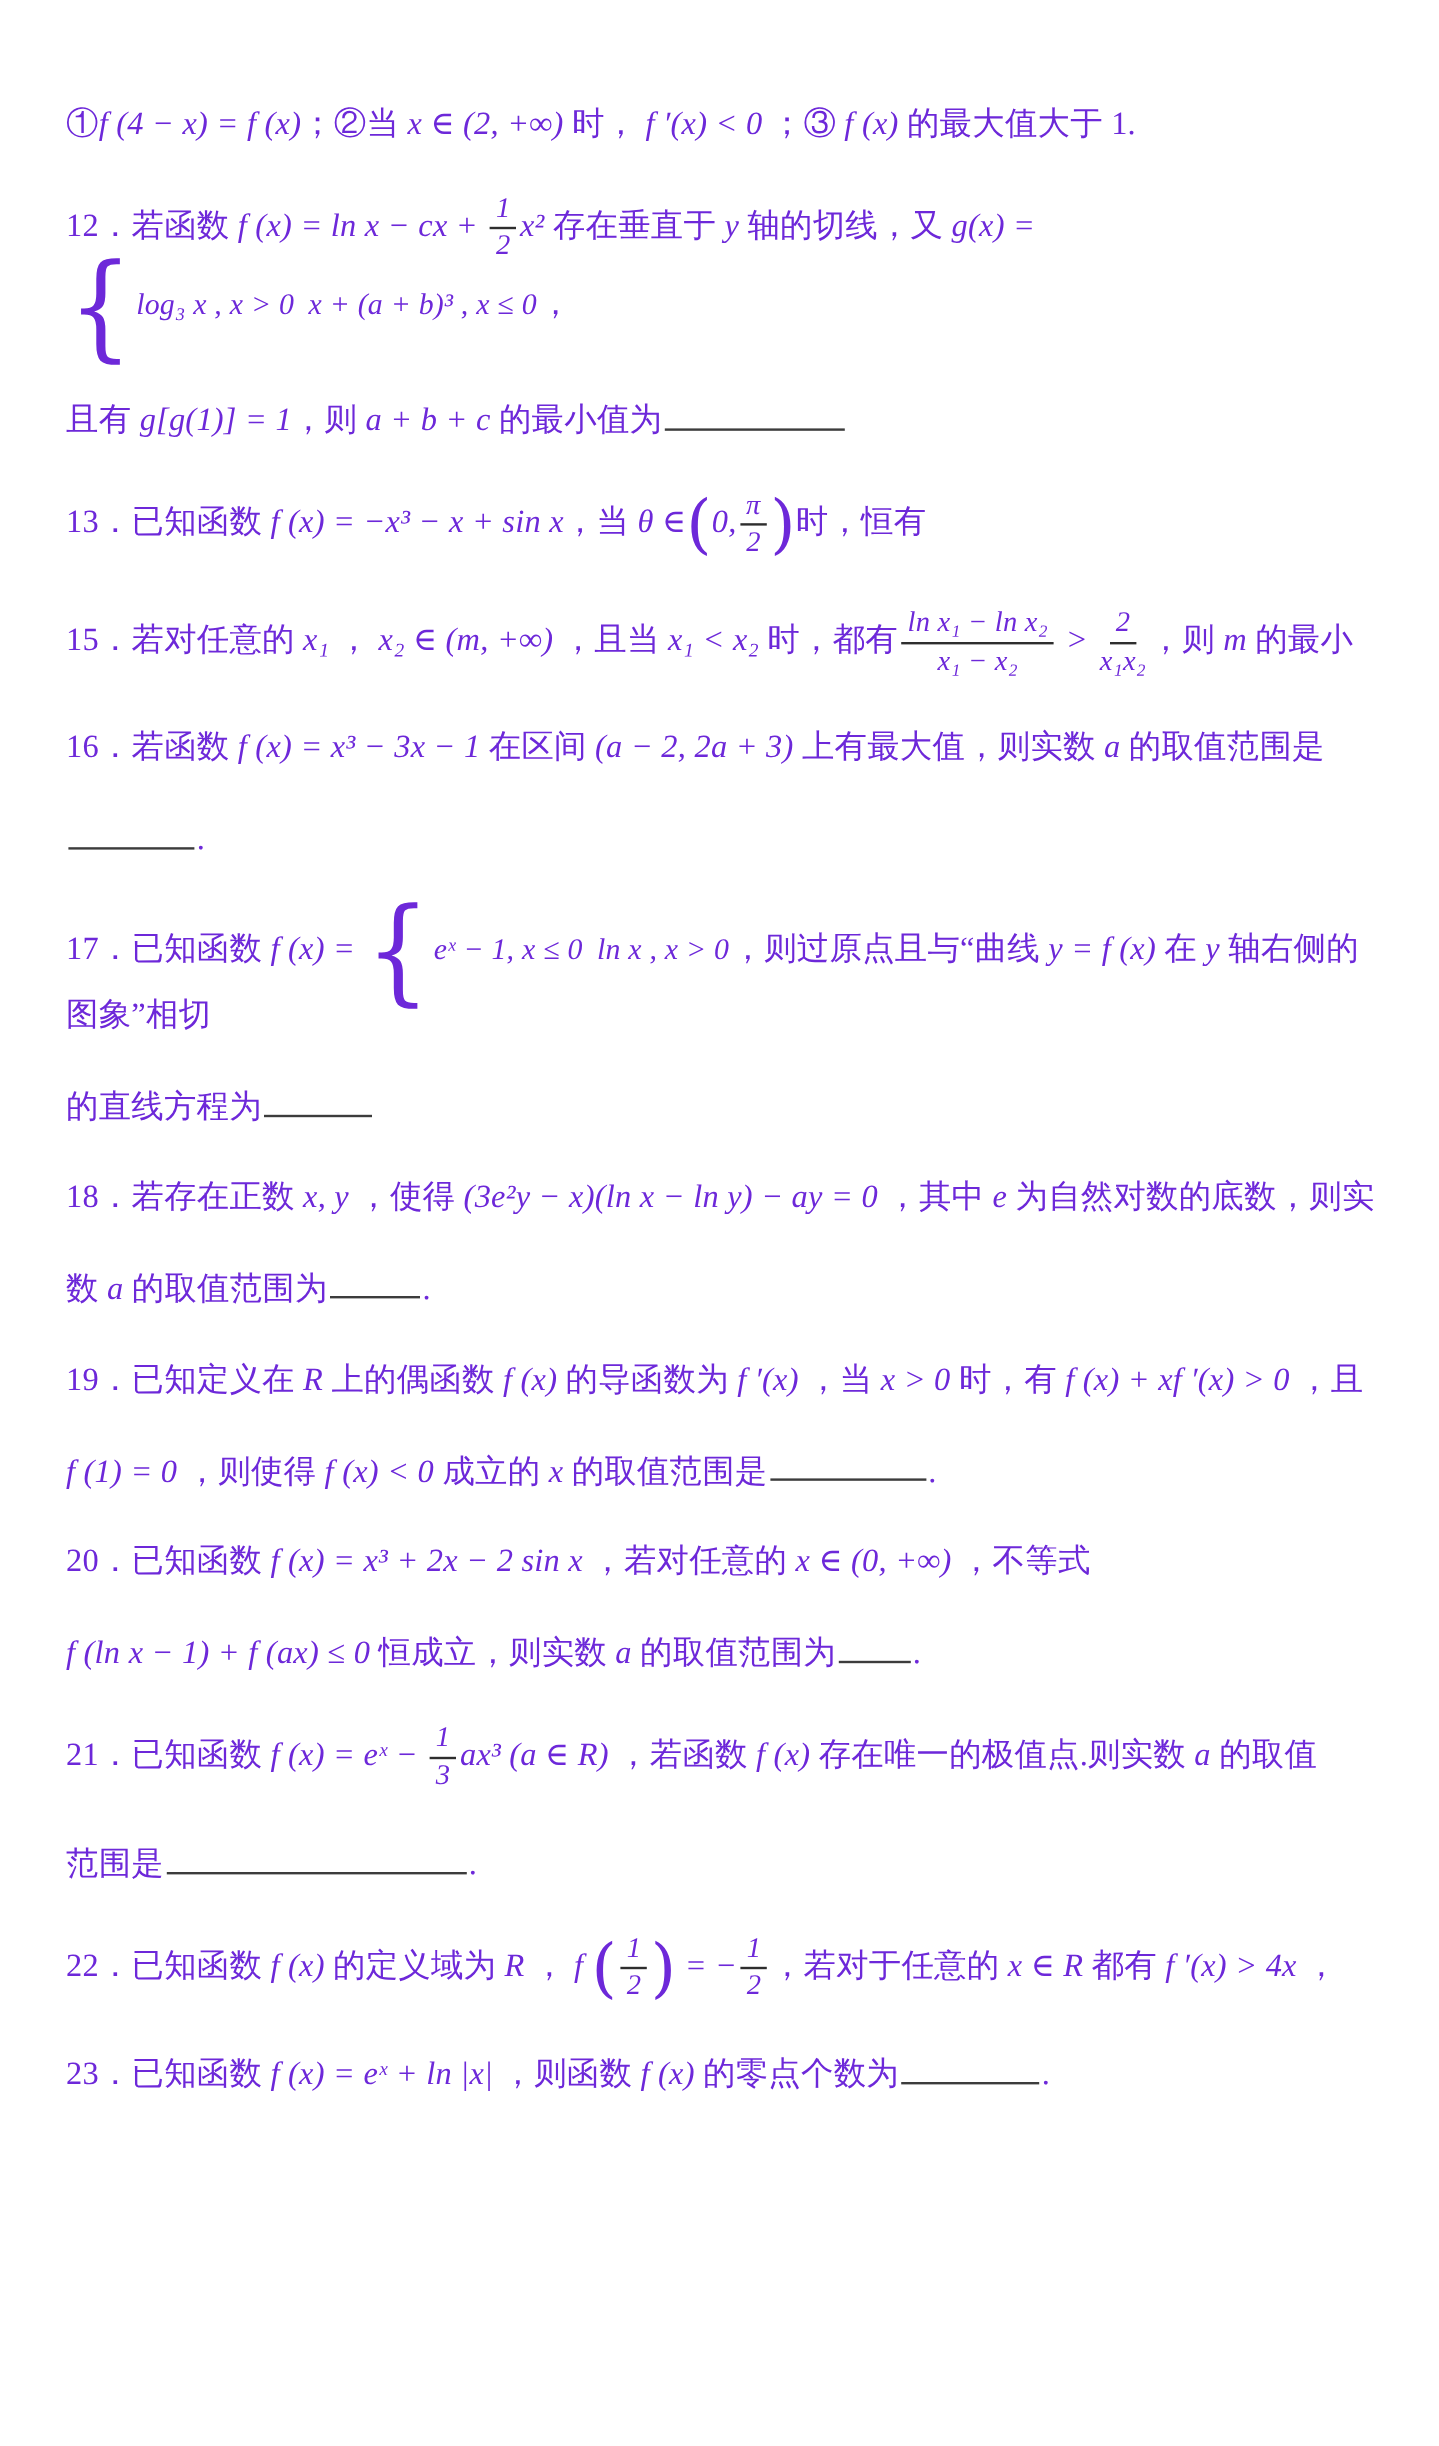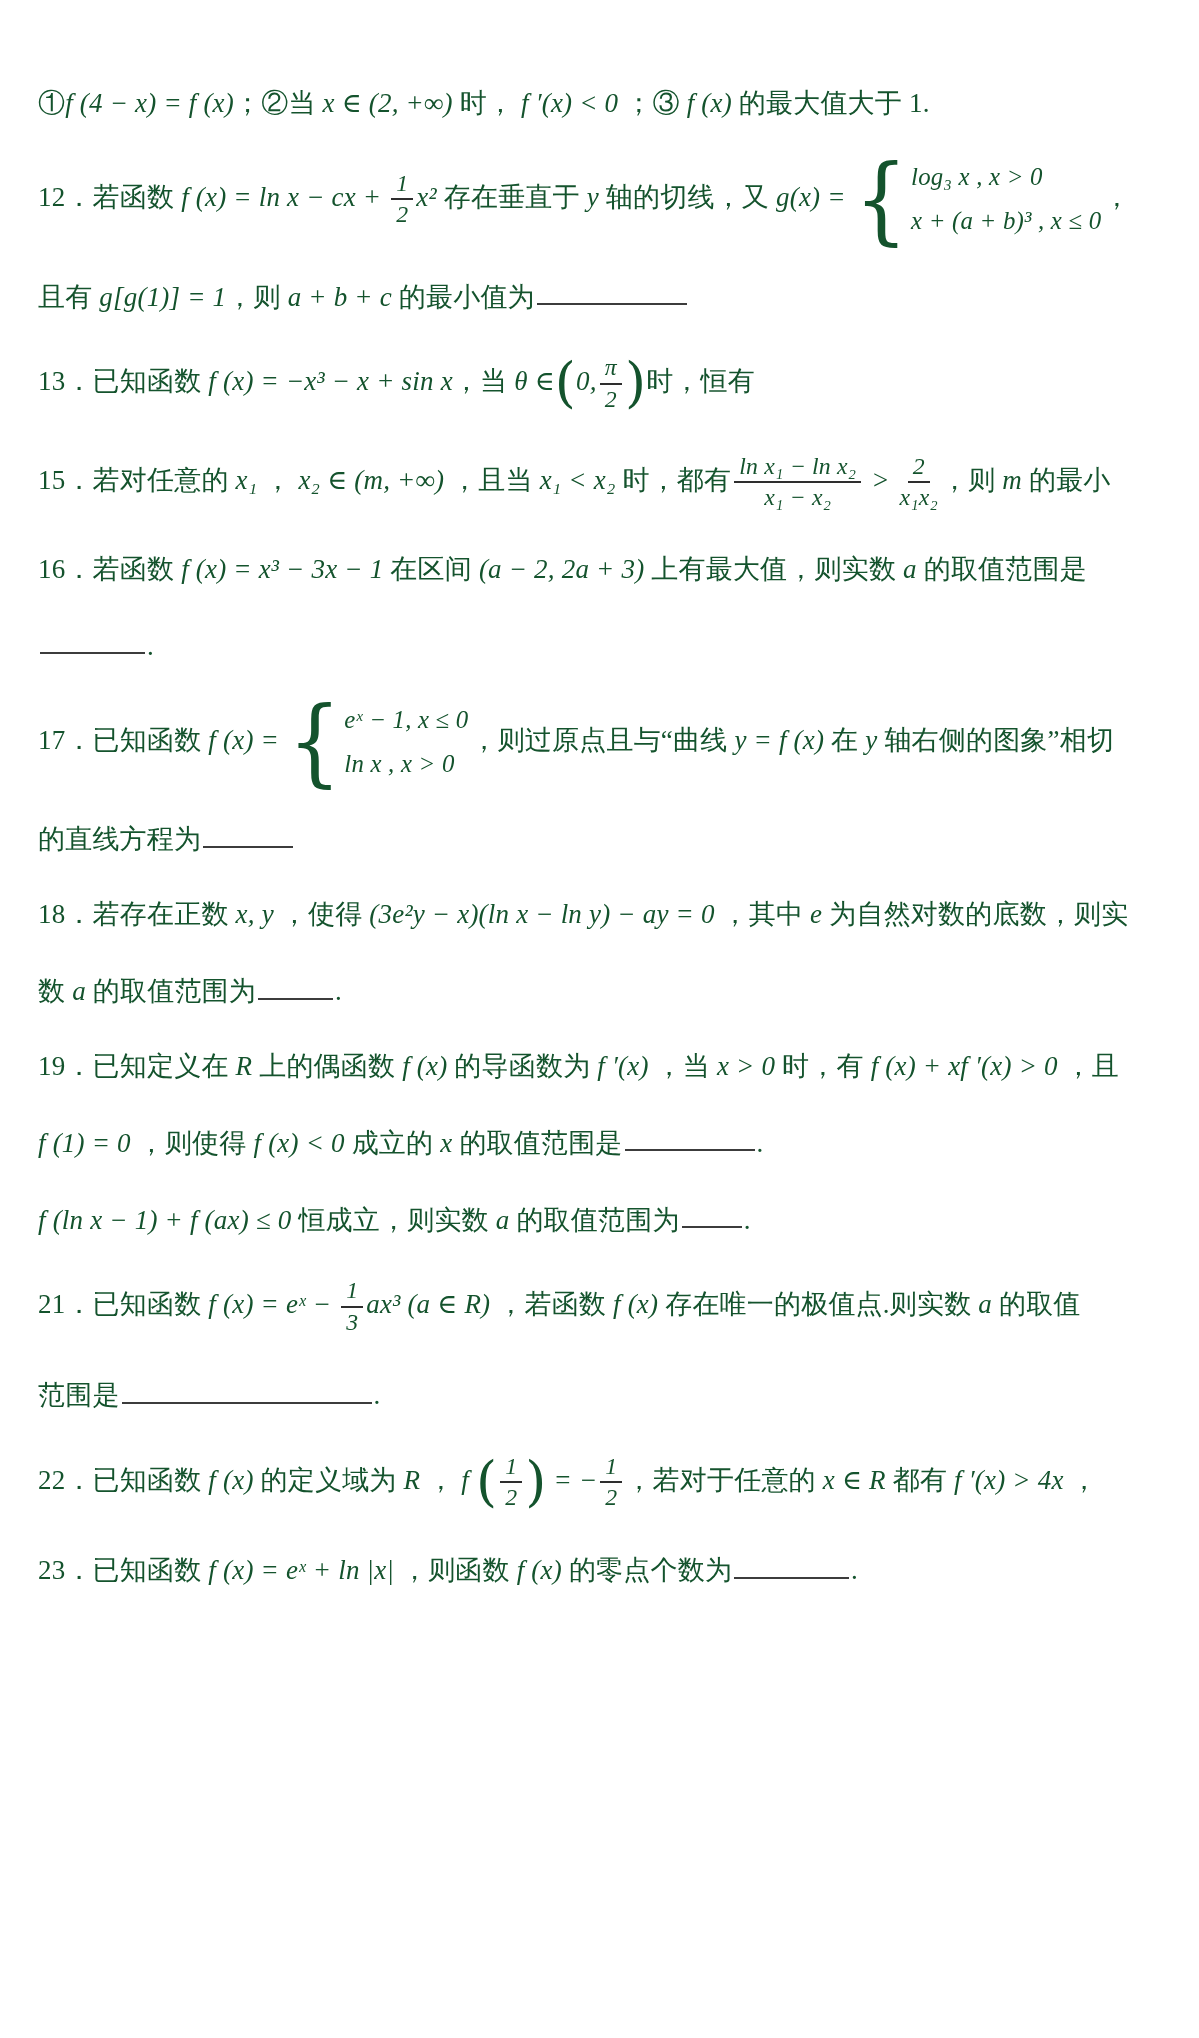--- a/index.html
+++ b/index.html
@@ -4,22 +4,22 @@
 <style>
   html,body{margin:0;padding:0;}
   body{
     width:1199px;height:2038px;overflow:hidden;
     background:#ffffff;
     font-family:"Liberation Serif","DejaVu Serif",serif;
   }
   .page{
     box-sizing:border-box;
     width:1199px;height:2038px;
-    padding:86px 50px 0 38px;
-    color:#14532d;
+    padding:86px 50px 0 55px;
+    color:#6d28d9;
     font-size:27px;
   }
   .problem{margin:0;}
   .line{
     margin:0 0 40px 0;
     line-height:1.3;
     letter-spacing:0.2px;
     white-space:normal;
   }
   .t{font-style:normal;}
@@ -39,21 +39,21 @@
     display:inline-flex;align-items:center;
     vertical-align:middle;
     margin:0 2px;
   }
   .cases .brace{
     font-size:3.1em;font-weight:300;line-height:0.85;
     transform:scaleY(1.15);
     font-style:normal;margin-right:3px;
     font-family:"DejaVu Serif",serif;
   }
-  .cases .rows{display:inline-flex;flex-direction:column;gap:12px;font-size:0.92em;}
+  .cases .rows{display:inline-flex;flex-direction:row;gap:12px;font-size:0.92em;}
   .cases .row{font-style:italic;white-space:nowrap;}
   
   .bigp{
     font-size:2.0em;font-weight:300;line-height:0;
     vertical-align:middle;font-style:normal;
     font-family:"DejaVu Serif",serif;
   }
   
   .blank{
     display:inline-block;
@@ -117,20 +117,21 @@
       </div>
       <div class="problem">
         <div class="line"><span class="t">18．若存在正数</span><span class="m"> x, y </span><span class="t">，使得</span><span class="m"> (3e²y − x)(ln x − ln y) − ay = 0 </span><span class="t">，其中</span><span class="m"> e </span><span class="t">为自然对数的底数，则实</span></div>
         <div class="line"><span class="t">数</span><span class="m"> a </span><span class="t">的取值范围为</span><span class="blank" style="width: 75px;"></span><span class="t">.</span></div>
       </div>
       <div class="problem">
         <div class="line"><span class="t">19．已知定义在</span><span class="m"> R </span><span class="t">上的偶函数</span><span class="m"> f (x) </span><span class="t">的导函数为</span><span class="m"> f ′(x) </span><span class="t">，当</span><span class="m"> x &gt; 0 </span><span class="t">时，有</span><span class="m"> f (x) + xf ′(x) &gt; 0 </span><span class="t">，且</span></div>
         <div class="line"><span class="m">f (1) = 0 </span><span class="t">，则使得</span><span class="m"> f (x) &lt; 0 </span><span class="t">成立的</span><span class="m"> x </span><span class="t">的取值范围是</span><span class="blank" style="width: 130px;"></span><span class="t">.</span></div>
       </div>
       <div class="problem">
+        <div class="line"><span class="t">20．已知函数</span><span class="m"> f (x) = x³ + 2x − 2 sin x </span><span class="t">，若对任意的</span><span class="m"> x ∈ (0, +∞) </span><span class="t">，不等式</span></div>
         <div class="line"><span class="m">f (ln x − 1) + f (ax) ≤ 0 </span><span class="t">恒成立，则实数</span><span class="m"> a </span><span class="t">的取值范围为</span><span class="blank" style="width: 60px;"></span><span class="t">.</span></div>
       </div>
       <div class="problem">
         <div class="line"><span class="t">21．已知函数</span><span class="m"> f (x) = eˣ − </span><span class="frac">
             <span class="num">1</span>
             <span class="den">3</span>
           </span><span class="m">ax³ (a ∈ R) </span><span class="t">，若函数</span><span class="m"> f (x) </span><span class="t">存在唯一的极值点.则实数</span><span class="m"> a </span><span class="t">的取值</span></div>
         <div class="line"><span class="t">范围是</span><span class="blank" style="width: 250px;"></span><span class="t">.</span></div>
       </div>
       <div class="problem">

